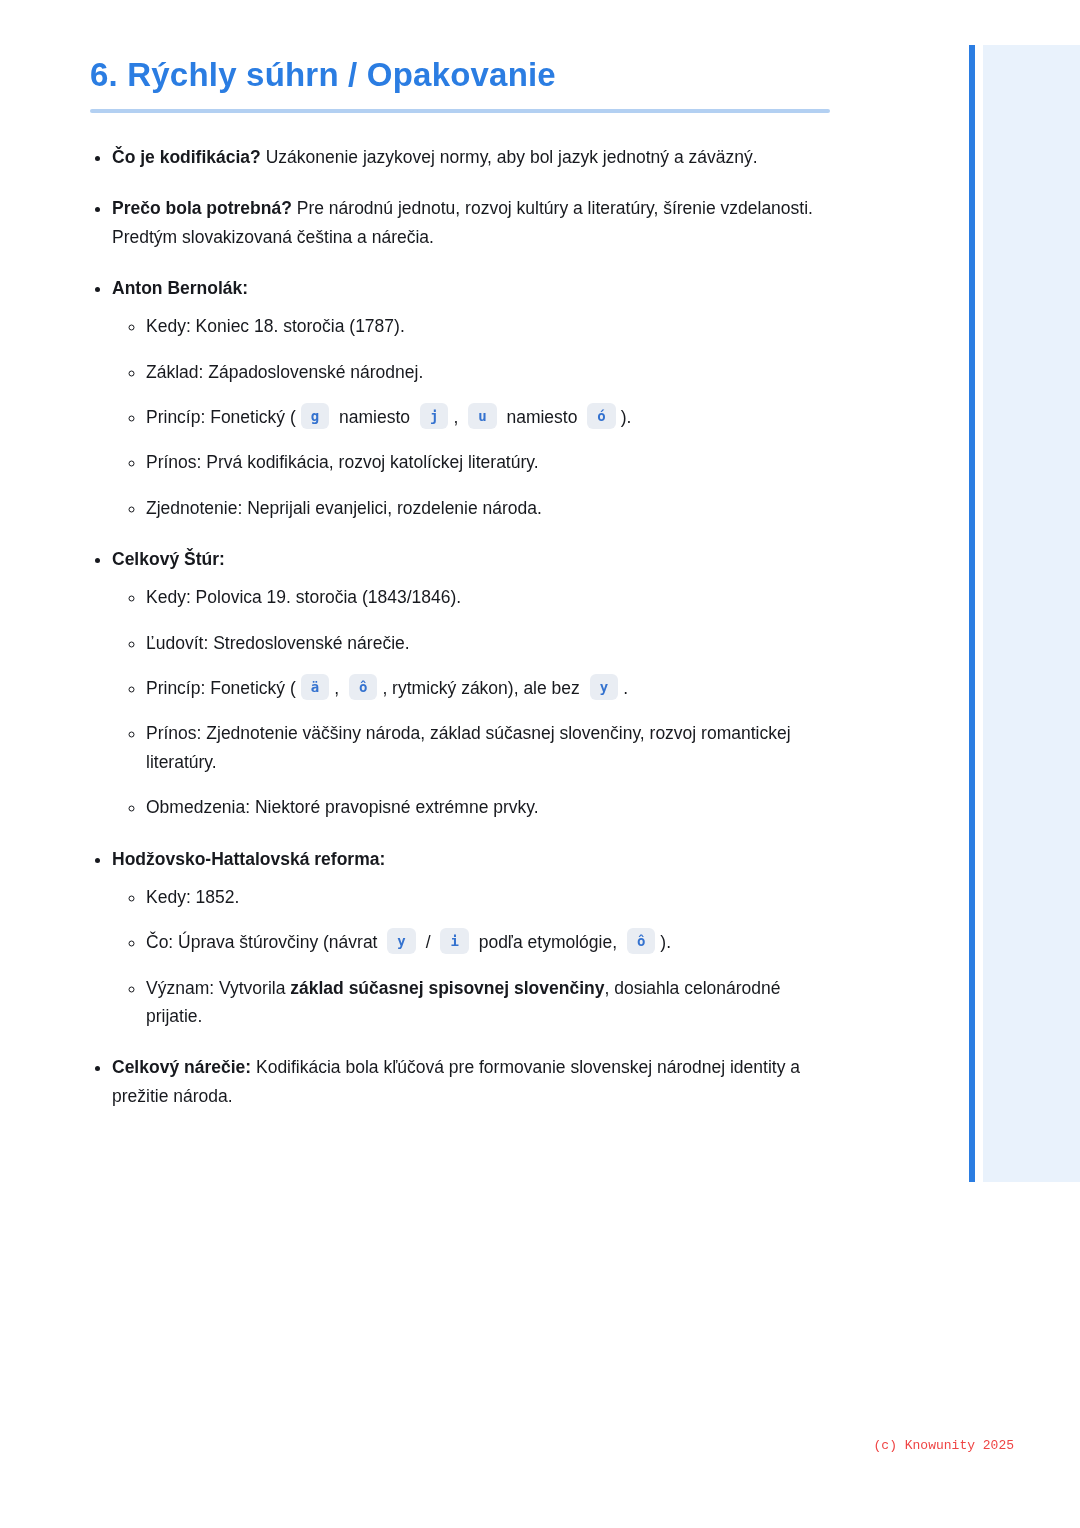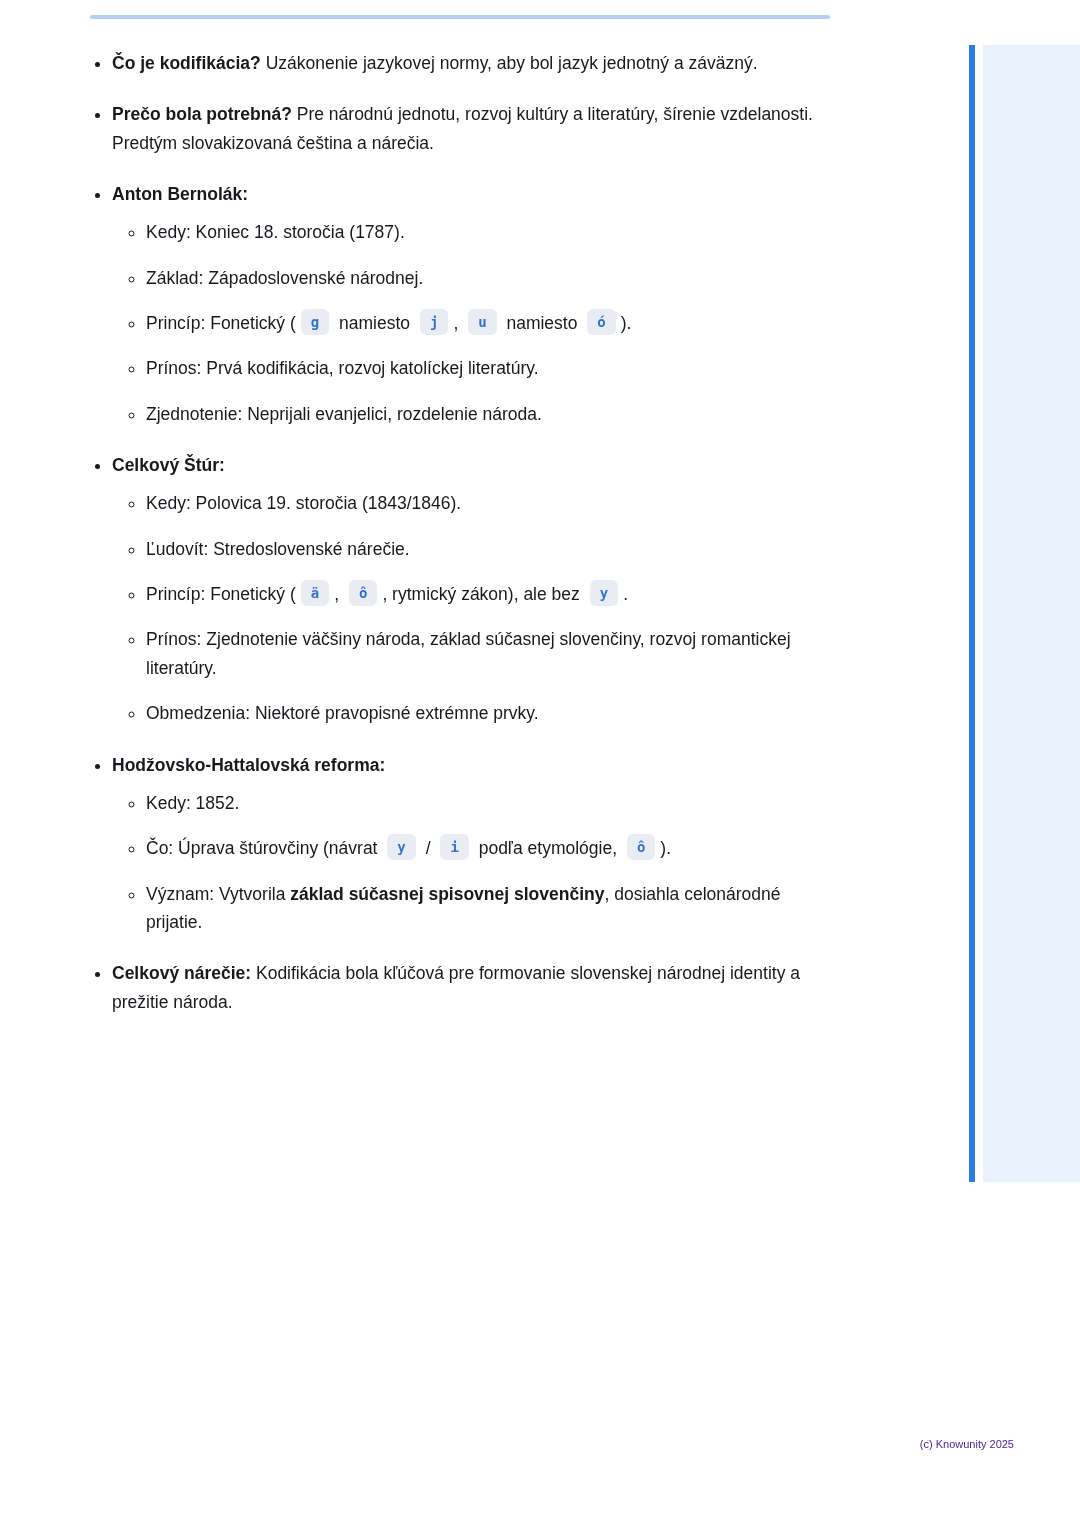--- a/index.html
+++ b/index.html
@@ -67,31 +67,33 @@
   }
   .side-panel {
     position: absolute;
     left: 983px; top: 45px;
     width: 97px; height: 1137px;
     background: #e9f2fc;
   }
   .footer {
     position: absolute;
     top: 1438px; right: 66px;
-    color: #4c1d95;
-    font-size: 11px;
+    color: #ef4444;
+    font-size: 13px;
+    font-family: Liberation Mono, monospace;
   }
 </style>
 </head>
 <body>
 
 <div class="page">
   <div class="side-bar-line"></div>
   <div class="side-panel"></div>
 
+  <h1 class="title">6. Rýchly súhrn / Opakovanie</h1>
   <div class="title-underline"></div>
 
   <ul class="summary-list">
       <li><span class="bold">Čo je kodifikácia?</span><span> Uzákonenie jazykovej normy, aby bol jazyk jednotný a záväzný.</span></li>
       <li><span class="bold">Prečo bola potrebná?</span><span> Pre národnú jednotu, rozvoj kultúry a literatúry, šírenie vzdelanosti. Predtým slovakizovaná čeština a nárečia.</span></li>
       <li><span class="bold">Anton Bernolák:</span><ul class="sub-list">
           <li><span>Kedy: Koniec 18. storočia (1787).</span></li>
           <li><span>Základ: Západoslovenské národnej.</span></li>
           <li><span>Princíp: Fonetický (</span><span class="code-tag">g</span><span> namiesto </span><span class="code-tag">j</span><span>, </span><span class="code-tag">u</span><span> namiesto </span><span class="code-tag">ó</span><span>).</span></li>
           <li><span>Prínos: Prvá kodifikácia, rozvoj katolíckej literatúry.</span></li>

